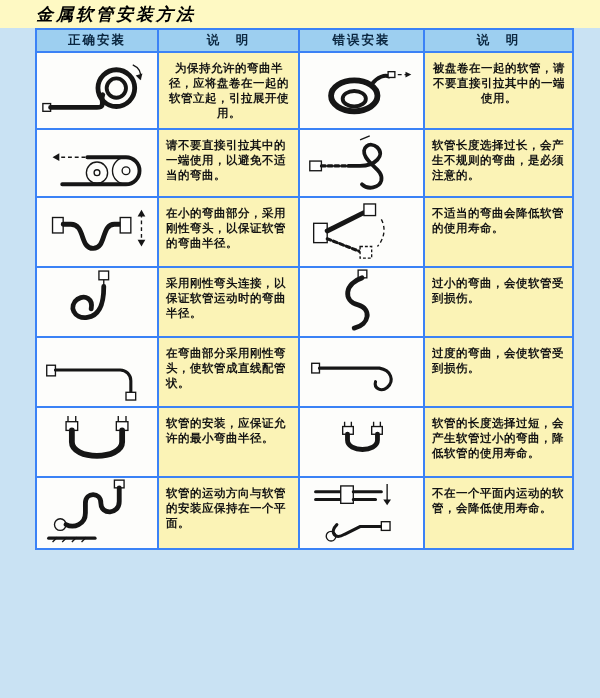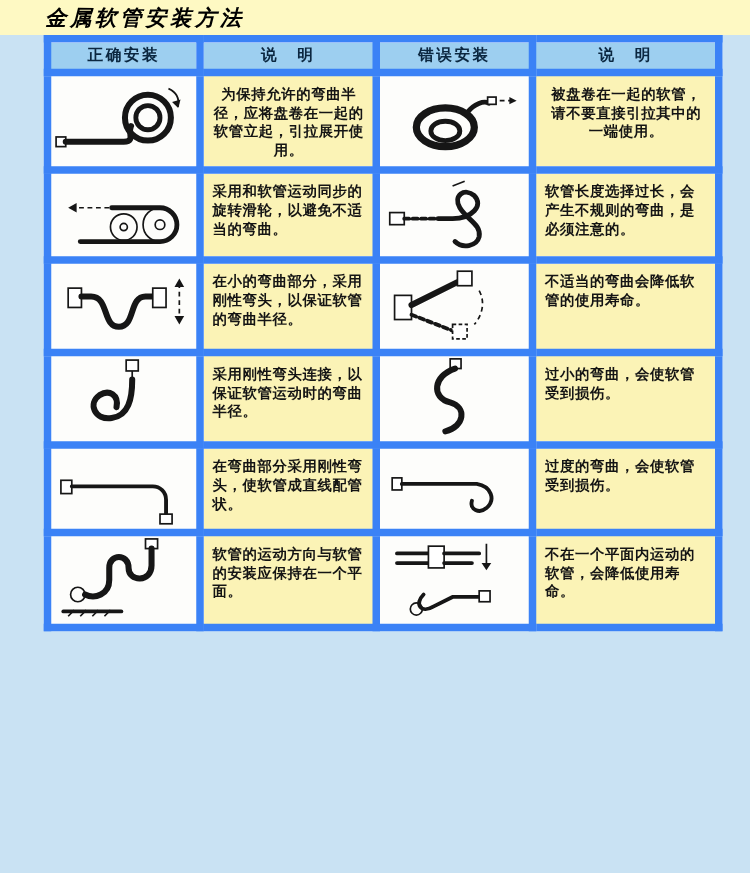--- a/index.html
+++ b/index.html
@@ -16,21 +16,21 @@
   .page-title{
     font-family:"DejaVu Serif","Liberation Serif",serif;
     font-weight:bold;font-style:italic;font-size:17px;letter-spacing:3px;
     color:#000;
   }
   table.install{
     border-collapse:collapse;margin-left:35px;table-layout:fixed;
     width:537px;background:#fff;
   }
   table.install th, table.install td{
-    border:6px solid #3b82f6;box-sizing:border-box;
+    border:2px solid #3b82f6;box-sizing:border-box;
     overflow:hidden;
   }
   thead th{
     background:#9dcff0;height:21px;font-size:12.5px;font-weight:bold;
     color:#0b2740;letter-spacing:2px;padding:2px 0;
   }
   td.img{background:#fdfdfb;text-align:center;vertical-align:middle;padding:0;}
   td.desc{
     background:#fbf3b6;font-size:11.5px;font-weight:bold;line-height:1.3;
     vertical-align:top;padding:8px 6px 4px 7px;color:#141414;
@@ -111,21 +111,21 @@
         <svg class="diag" viewBox="0 0 120 68" width="116" height="66">
           <path class="thin dash" d="M16 28 H50"></path>
           <path class="fillk" d="M14 28 l7 -4 v8 z"></path>
           <circle class="thin" cx="60" cy="44" r="11"></circle>
           <circle class="thin" cx="60" cy="44" r="3"></circle>
           <circle class="thin" cx="90" cy="42" r="14"></circle>
           <circle class="thin" cx="90" cy="42" r="4"></circle>
           <path class="hose4" d="M50 28 H90 A14 14 0 0 1 90 56 H24"></path>
         </svg>
       </td>
-      <td class="desc">采用和软管运动同步的旋转滑轮，以避免不适当的弯曲。</td>
+      <td class="desc">请不要直接引拉其中的一端使用，以避免不适当的弯曲。</td>
       <td class="img">
         <svg class="diag" viewBox="0 0 120 68" width="116" height="66">
           <rect class="fit" x="6" y="32" width="12" height="10"></rect>
           <path class="hose3 dash" d="M18 37 H46"></path>
           <path class="hose4" d="M46 37 H58 C74 37 84 26 76 18 C68 11 58 18 64 28 C70 38 82 42 80 52 C78 60 66 62 60 56"></path>
           <path class="thin" d="M58 10 l10 -4"></path>
         </svg>
       </td>
       <td class="desc">软管长度选择过长，会产生不规则的弯曲，是必须注意的。</td>
     </tr>
@@ -185,20 +185,40 @@
       <td class="desc">在弯曲部分采用刚性弯头，使软管成直线配管状。</td>
       <td class="img">
         <svg class="diag" viewBox="0 0 120 66" width="116" height="64">
           <rect class="fit" x="8" y="24" width="8" height="10"></rect>
           <path class="hose3" d="M16 29 H78 c12 2 16 13 8 20 c-6 5 -14 1 -12 -6"></path>
         </svg>
       </td>
       <td class="desc">过度的弯曲，会使软管受到损伤。</td>
     </tr>
 
+    <tr>
+      <td class="img">
+        <svg class="diag" viewBox="0 0 120 66" width="116" height="64">
+          <path class="thin" d="M30 6 v6 M38 6 v6 M82 6 v6 M90 6 v6"></path>
+          <rect class="fit" x="28" y="12" width="12" height="9"></rect>
+          <rect class="fit" x="80" y="12" width="12" height="9"></rect>
+          <path class="hose6" d="M34 21 V33 C34 52 86 52 86 33 V21"></path>
+        </svg>
+      </td>
+      <td class="desc">软管的安装，应保证允许的最小弯曲半径。</td>
+      <td class="img">
+        <svg class="diag" viewBox="0 0 120 66" width="116" height="64">
+          <path class="thin" d="M42 12 v5 M49 12 v5 M72 12 v5 M79 12 v5"></path>
+          <rect class="fit" x="40" y="17" width="11" height="8"></rect>
+          <rect class="fit" x="70" y="17" width="11" height="8"></rect>
+          <path class="hose" d="M45 25 V31 C45 44 76 44 76 31 V25"></path>
+        </svg>
+      </td>
+      <td class="desc">软管的长度选择过短，会产生软管过小的弯曲，降低软管的使用寿命。</td>
+    </tr>
 
     <tr>
       <td class="img">
         <svg class="diag" viewBox="0 0 120 72" width="116" height="70">
           <rect class="fit" x="78" y="2" width="10" height="8"></rect>
           <path class="hose" d="M83 10 V24 C83 38 64 38 64 26 C64 14 48 14 48 26 V36 C48 48 36 52 28 48"></path>
           <circle class="thin" cx="22" cy="48" r="6"></circle>
           <path class="hose3" d="M10 62 H58"></path>
           <path class="thin" d="M14 66 l5 -5 M24 66 l5 -5 M34 66 l5 -5 M44 66 l5 -5"></path>
         </svg>

